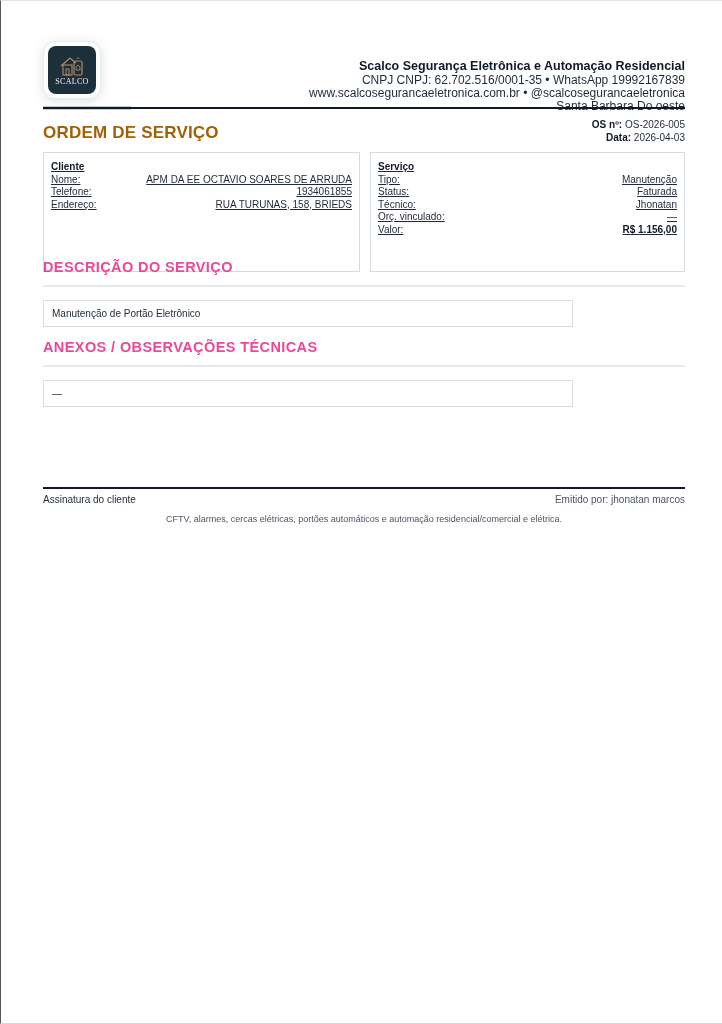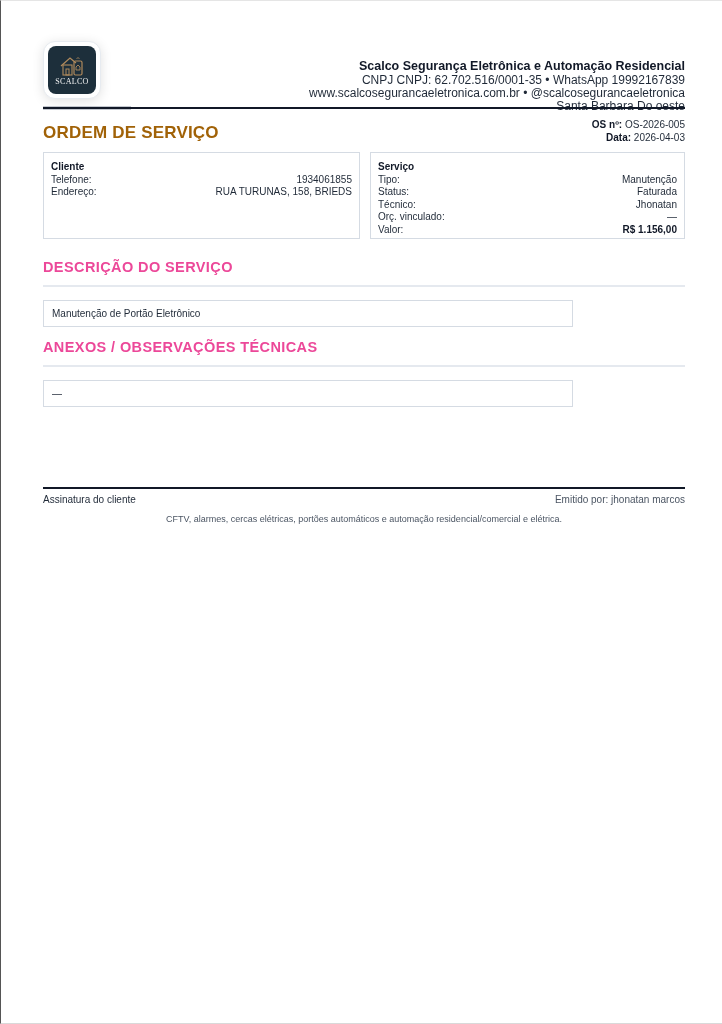--- a/index.html
+++ b/index.html
@@ -24,22 +24,22 @@
     .logo-text { font-family: "Liberation Serif", serif; color: #f2f2f2; font-size: 8px; letter-spacing: 0.3px; line-height: 8px; margin-top: 1px; }
     .company { position: absolute; right: 0; top: 58px; text-align: right; }
     .company .name { font-size: 12.5px; font-weight: bold; color: #111827; line-height: 15px; }
     .company .line { font-size: 12px; color: #1f2937; line-height: 13px; }
     .rule-top { position: absolute; left: 0; top: 106px; width: 642px; height: 2px; background: #111827; }
     .rule-top-fade { position: absolute; left: 0; top: 105px; width: 88px; height: 4px; background: #9ca3af; opacity: 0.6; }
     .title { position: absolute; left: 0; top: 122px; font-size: 17px; font-weight: bold; color: #a16207; letter-spacing: 0.2px; }
     .meta { position: absolute; right: 0; top: 117px; text-align: right; font-size: 10px; line-height: 13px; color: #1f2937; }
     .meta b { color: #111827; }
     .box {
-      position: absolute; top: 151px; height: 87px; border: 1px solid #d5dbe3; box-sizing: border-box;
-      padding: 8px 7px 0 7px; font-size: 10px; line-height: 12.5px; color: #1f2937;
+      position: absolute; top: 151px; height: 120px; border: 1px solid #d5dbe3; box-sizing: border-box;
+      padding: 8px 7px 0 7px; font-size: 10px; line-height: 12.5px; color: #1f2937; text-decoration: underline;
     }
     .box.left { left: 0; width: 317px; }
     .box.right { left: 327px; width: 315px; }
     .box .head { font-weight: bold; color: #111827; }
     .row { display: flex; justify-content: space-between; }
     .row .v { text-align: right; }
     .row .v.strong { font-weight: bold; color: #111827; }
     .section-title { position: absolute; left: 0; font-size: 14.5px; font-weight: bold; color: #ec4899; letter-spacing: 0.4px; }
     .section-rule { position: absolute; left: 0; width: 642px; height: 2px; background: #e5e9ef; }
     .textbox {
@@ -83,20 +83,24 @@
   <div class="title">ORDEM DE SERVIÇO</div>
 
   <div class="meta">
     <div><b>OS nº:</b> <span>OS-2026-005</span></div>
     <div><b>Data:</b> <span>2026-04-03</span></div>
   </div>
 
   <div class="box left">
     <div class="head">Cliente</div>
     <div class="row">
+      <span>Nome:</span>
+      <span class="v">APM DA EE OCTAVIO SOARES DE ARRUDA</span>
+    </div>
+    <div class="row">
       <span>Telefone:</span>
       <span class="v">1934061855</span>
     </div>
     <div class="row">
       <span>Endereço:</span>
       <span class="v">RUA TURUNAS, 158, BRIEDS</span>
     </div>
   </div>
 
   <div class="box right">

